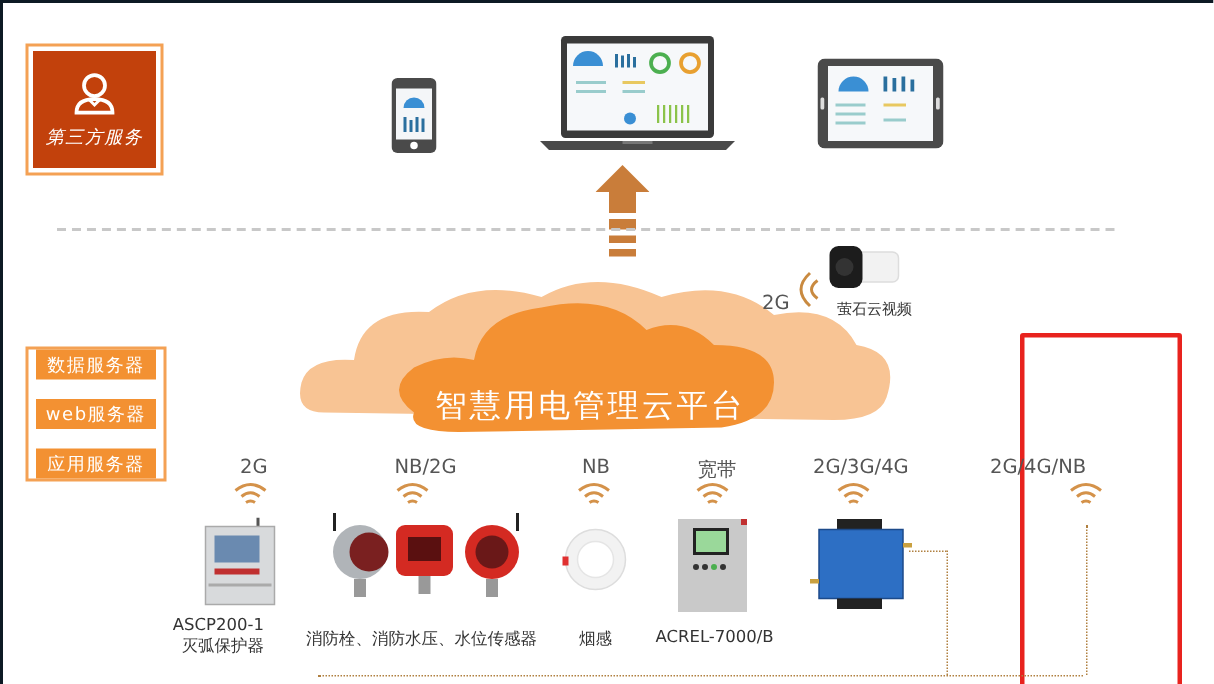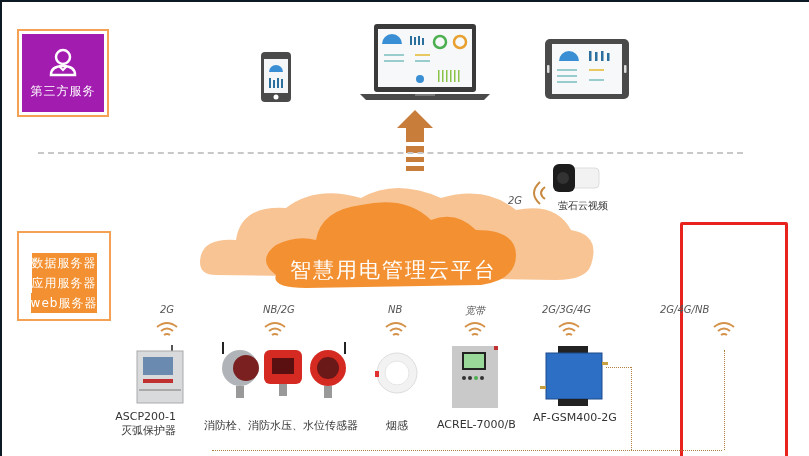--- a/index.html
+++ b/index.html
@@ -1,26 +1,26 @@
 <!DOCTYPE html>
 <html><head>
 <meta charset="utf-8">
 <style>
   html,body{margin:0;padding:0;}
   body{width:809px;height:456px;overflow:hidden;background:#fff;position:relative;font-family:"DejaVu Sans","Liberation Sans",sans-serif;}
   .frame{position:absolute;left:0;top:0;width:809px;height:456px;border-left:2px solid #0d1a24;border-top:2px solid #0d1a24;box-sizing:border-box;}
   .abs{position:absolute;}
   .third{left:17px;top:29px;width:92px;height:88px;border:2px solid #f4a154;box-sizing:border-box;padding:3px;}
-  .third-inner{width:100%;height:100%;background:#a21caf;color:#fff;display:flex;flex-direction:column;align-items:center;justify-content:center;}
+  .third-inner{width:100%;height:100%;background:#c2410c;color:#fff;display:flex;flex-direction:column;align-items:center;justify-content:center;font-style:italic;}
   .third-label{font-size:12px;margin-top:6px;letter-spacing:1px;}
-  .servers{left:17px;top:231px;width:94px;height:90px;border:2px solid #f4a154;box-sizing:border-box;padding:20px 5px;display:flex;flex-direction:column;justify-content:space-between;align-items:center;}
+  .servers{left:17px;top:231px;width:94px;height:90px;border:2px solid #f4a154;box-sizing:border-box;padding:0 5px;display:flex;flex-direction:column;justify-content:space-between;}
   .srv{background:#f39132;color:#fff;font-size:12px;height:20px;line-height:20px;text-align:center;letter-spacing:1px;}
   .dash{left:38px;top:152px;width:705px;border-top:2px dashed #c8c8c8;}
   .cloud-title{left:290px;top:240px;font-size:21px;color:#fff;letter-spacing:2px;margin-top:16px;}
-  .net{font-size:10px;color:#555;font-style:italic;}
+  .net{font-size:13px;color:#555;}
   .dev-label{font-size:11px;color:#333;text-align:right;}
   .redbox{left:680px;top:222px;width:108px;height:240px;border:3px solid #e8231e;box-sizing:border-box;border-radius:2px;}
   .dotline{border-left:1px dotted #b08040;}
   .hdot{border-top:1px dotted #b08040;}
 </style>
 </head>
 <body>
 
 <div class="frame"></div>
 
@@ -111,22 +111,22 @@
 </svg>
 <svg class="abs" style="left:549px;top:162px" width="52" height="34" viewBox="0 0 52 34">
   <rect x="10" y="6" width="40" height="20" rx="4" fill="#f2f2f2" stroke="#ddd"></rect>
   <rect x="4" y="2" width="22" height="28" rx="6" fill="#1c1c1c"></rect>
   <circle cx="14" cy="16" r="6" fill="#333"></circle>
 </svg>
 <div class="abs dev-label" style="left:558px;top:199px;font-size:10px">萤石云视频</div>
 
 <div class="abs servers">
   <div class="srv">数据服务器</div>
+  <div class="srv">web服务器</div>
   <div class="srv">应用服务器</div>
-  <div class="srv">web服务器</div>
 </div>
 
 <div class="abs redbox"></div>
 
 <div class="abs net" style="left:160px;top:304px">2G</div>
 <div class="abs net" style="left:263px;top:304px">NB/2G</div>
 <div class="abs net" style="left:388px;top:304px">NB</div>
 <div class="abs net" style="left:465px;top:304px">宽带</div>
 <div class="abs net" style="left:542px;top:304px">2G/3G/4G</div>
 <div class="abs net" style="left:660px;top:304px">2G/4G/NB</div>
@@ -207,19 +207,18 @@
 </svg>
 
 <div class="abs dev-label" style="left:106px;top:410px;width:70px">
   <div>ASCP200-1</div>
   <div>灭弧保护器</div>
 </div>
 <div class="abs dev-label" style="left:204px;top:418px">消防栓、消防水压、水位传感器</div>
 <div class="abs dev-label" style="left:386px;top:418px">烟感</div>
 <div class="abs dev-label" style="left:437px;top:418px">ACREL-7000/B</div>
 <div class="abs dev-label" style="left:533px;top:408px;line-height:20px">
-  <div>AF-GSM400-2G</div>
 </div>
 
 <div class="abs hdot" style="left:212px;top:450px;width:510px"></div>
 <div class="abs hdot" style="left:606px;top:367px;width:25px"></div>
 <div class="abs dotline" style="left:631px;top:367px;height:83px"></div>
 <div class="abs dotline" style="left:724px;top:350px;height:100px"></div>
 
 </body></html>

